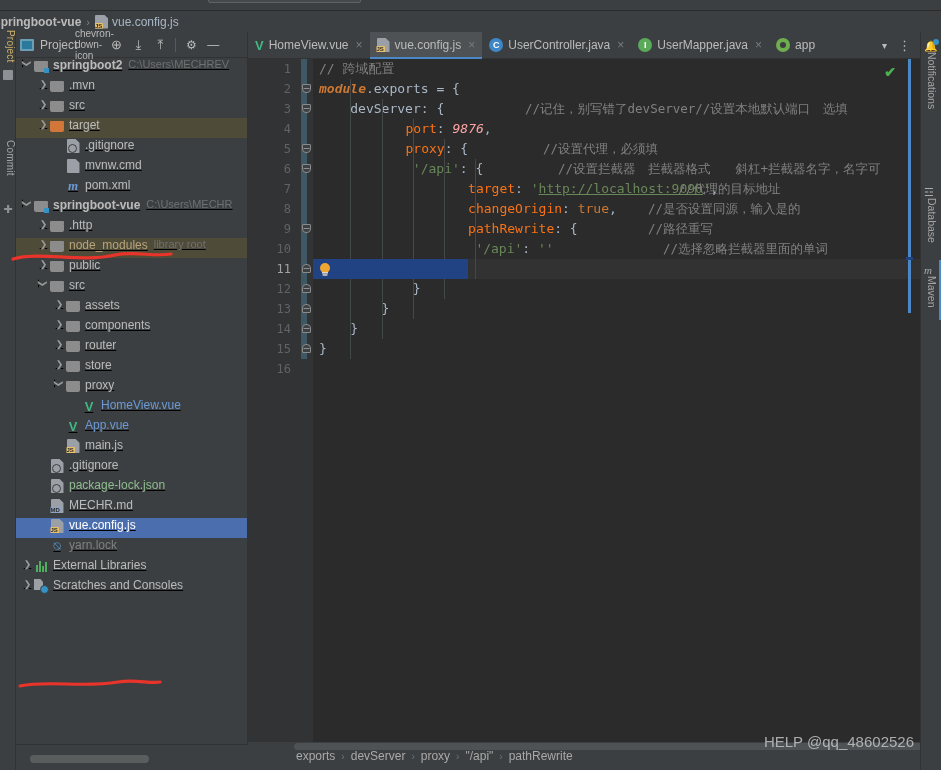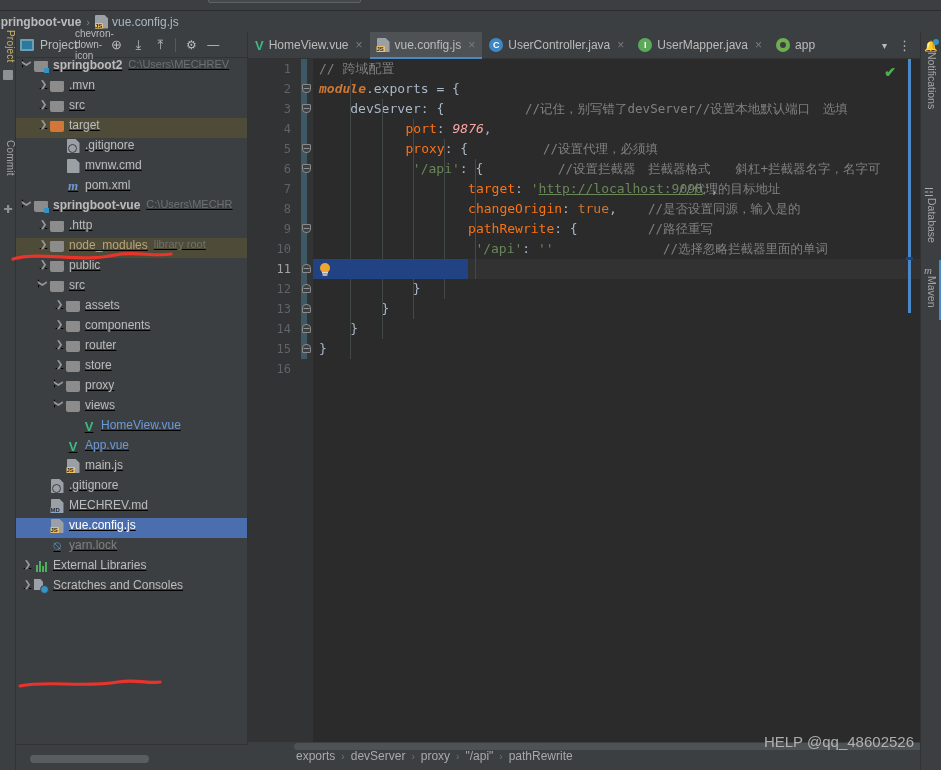--- a/index.html
+++ b/index.html
@@ -501,30 +501,20 @@
         <div class="trow" style="padding-left: 38px;">
           <span class="arrow" style="transform: rotate(90deg);">❯</span>
           <span class="ico">
             <span class="folder">
               <i class="tab"></i>
               <i class="body"></i>
             </span>
           </span>
           <span class="lbl">proxy</span>
         </div>
-        <div class="trow" style="padding-left: 38px;">
-          <span class="arrow" style="transform: rotate(90deg);">❯</span>
-          <span class="ico">
-            <span class="folder">
-              <i class="tab"></i>
-              <i class="body"></i>
-            </span>
-          </span>
-          <span class="lbl">views</span>
-        </div>
         <div class="trow" style="padding-left: 54px;">
           <span class="arrow"></span>
           <span class="ico">
             <span class="vue-ico">V</span>
           </span>
           <span class="lbl c-blue">HomeView.vue</span>
         </div>
         <div class="trow" style="padding-left: 38px;">
           <span class="arrow"></span>
           <span class="ico">
@@ -544,25 +534,32 @@
         <div class="trow" style="padding-left: 22px;">
           <span class="arrow"></span>
           <span class="ico">
             <span class="gear-file"></span>
           </span>
           <span class="lbl">.gitignore</span>
         </div>
         <div class="trow" style="padding-left: 22px;">
           <span class="arrow"></span>
           <span class="ico">
+            <span class="gear-file"></span>
+          </span>
+          <span class="lbl c-green">package-lock.json</span>
+        </div>
+        <div class="trow" style="padding-left: 22px;">
+          <span class="arrow"></span>
+          <span class="ico">
             <span class="fbadge md">
               <span class="tag">MD</span>
             </span>
           </span>
-          <span class="lbl">MECHREV.md</span>
+          <span class="lbl">MECHR.md</span>
         </div>
         <div class="trow sel" style="padding-left: 22px;">
           <span class="arrow"></span>
           <span class="ico">
             <span class="fbadge">
               <span class="tag">JS</span>
             </span>
           </span>
           <span class="lbl">vue.config.js</span>
         </div>

